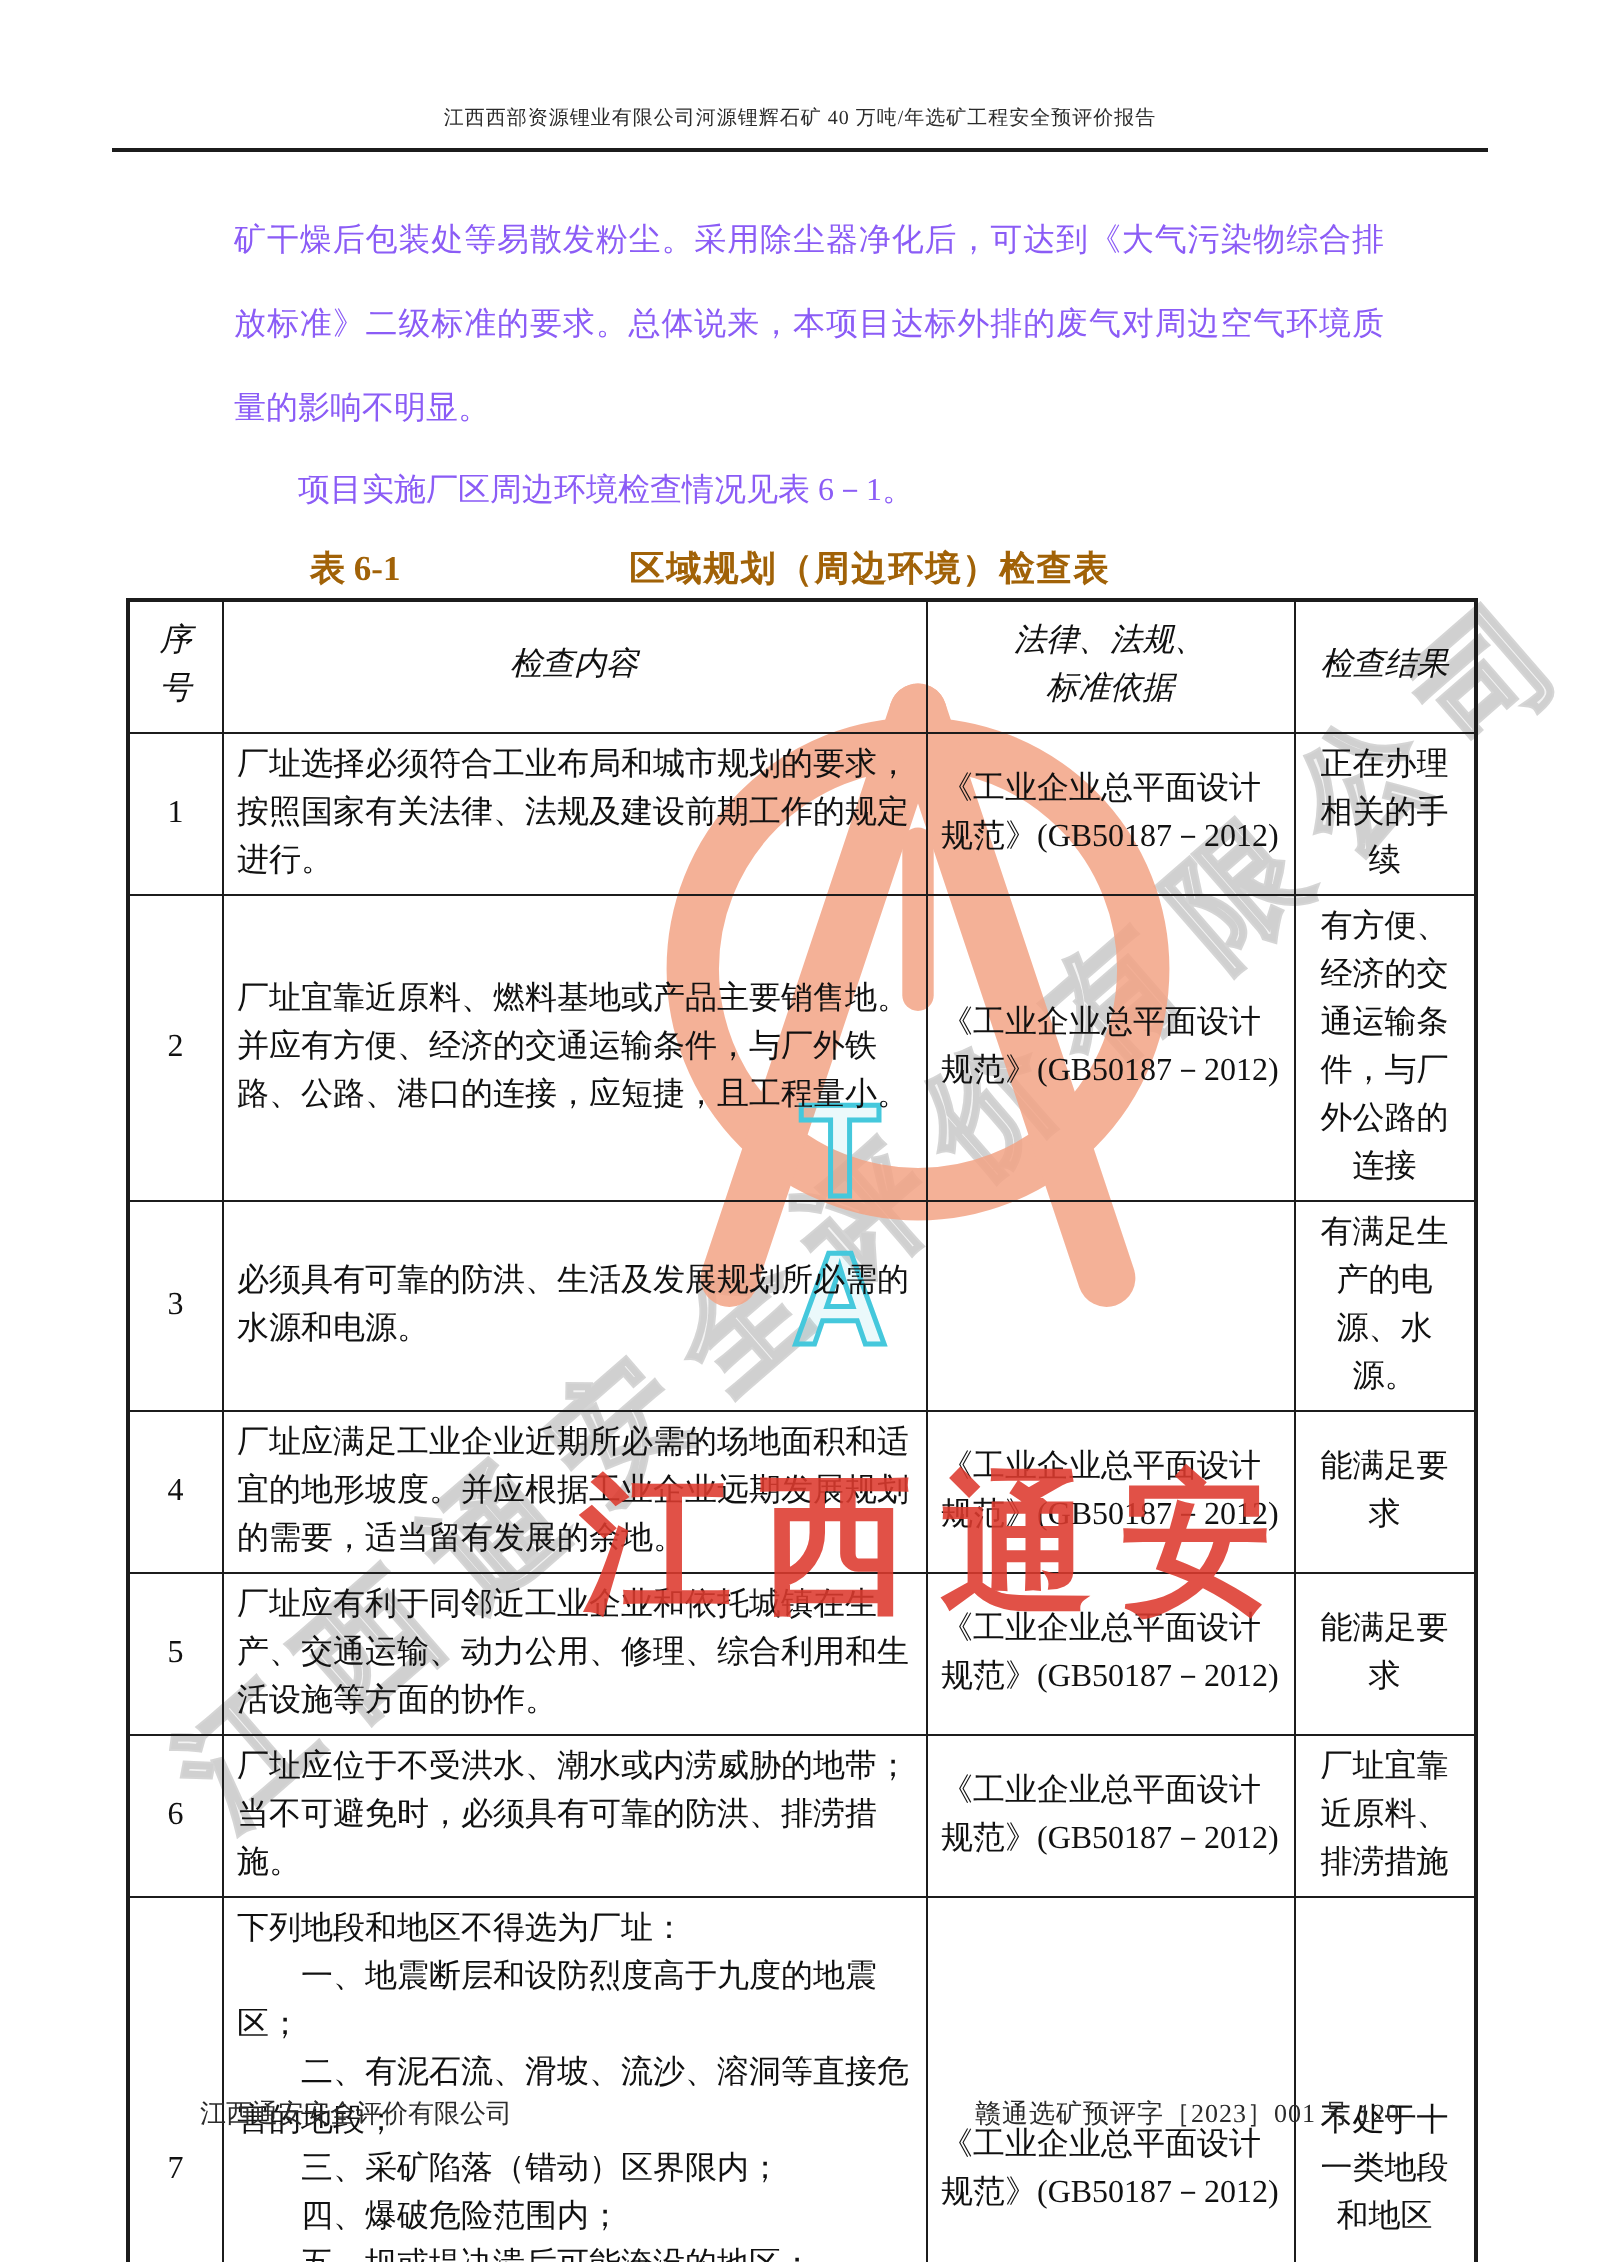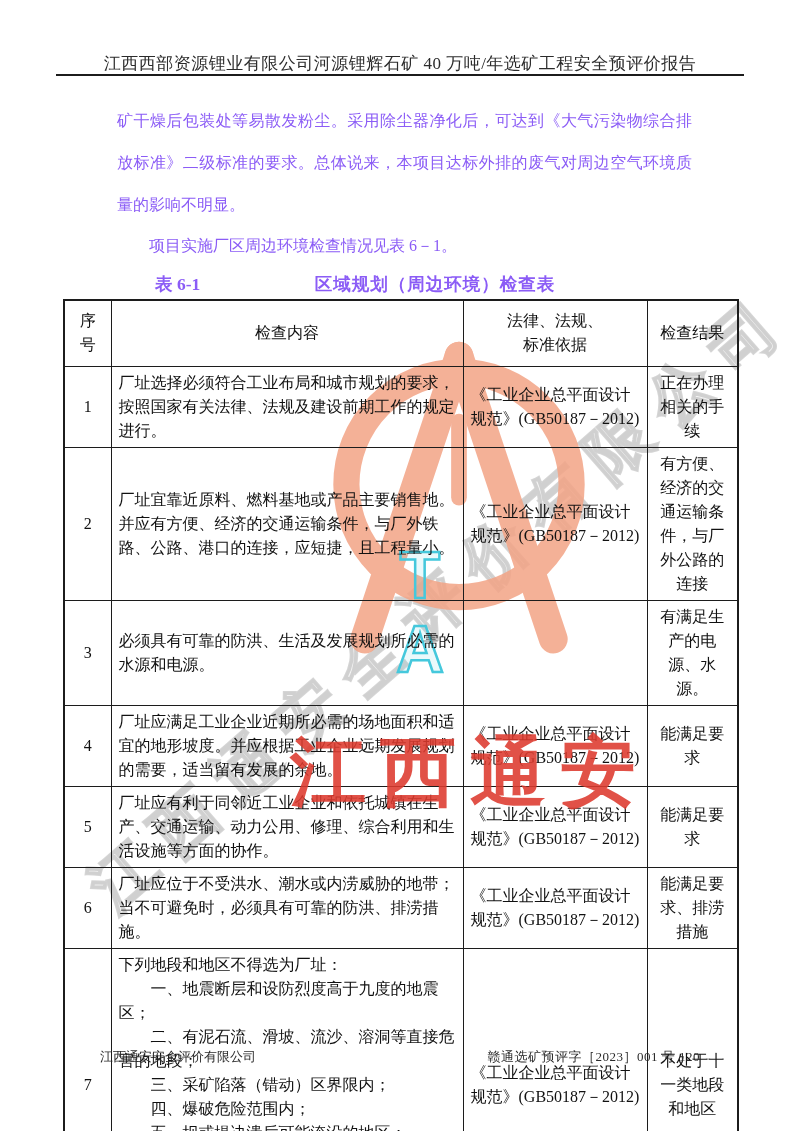--- a/index.html
+++ b/index.html
@@ -8,38 +8,38 @@
     width:800px;height:1131px;
     margin:0 auto;
     background:#ffffff;
     font-family:"Liberation Serif","DejaVu Serif",serif;
     color:#1a1a1a;
     overflow:hidden;
   }
   
   .doc-header{
     position:absolute;top:52px;left:0;width:100%;
-    text-align:center;font-size:17px;color:#2b2b2b;letter-spacing:.5px;
+    text-align:center;font-size:10px;color:#2b2b2b;letter-spacing:.5px;
   }
   .header-rule{
     position:absolute;top:74px;left:56px;width:688px;height:2px;
     background:#1c1c1c;
   }
   
   .para{
     position:absolute;left:117px;width:575px;
     font-size:16px;line-height:42px;text-align:justify;
     color:#8b5cf6;
   }
   .para1{top:100px;}
   .para2{top:225px;text-indent:2em;}
   
   .tbl-caption{
     position:absolute;top:272px;left:63px;width:674px;height:26px;
-    font-size:17.5px;font-weight:bold;color:#8b5cf6;
+    font-size:17.5px;font-weight:bold;color:#a16207;
   }
   .tbl-caption .cap-label{position:absolute;left:92px;top:0;}
   .tbl-caption .cap-title{position:absolute;left:0;right:0;top:0;text-align:center;padding-left:70px;letter-spacing:1px;}
   
   table.check{
     position:absolute;top:299px;left:63px;width:674px;
     border-collapse:collapse;table-layout:fixed;
     font-size:16px;color:#111;
   }
   table.check td,table.check th{
@@ -49,21 +49,21 @@
     font-weight:normal;
     line-height:24px;
     background:transparent;
   }
   table.check{border:2px solid #1c1c1c;}
   th.col-no,td.col-no{text-align:center;}
   td.col-content{text-align:left;line-height:26px;white-space:pre-line;margin-top:20px;}
   td.col-basis{text-align:left;line-height:27px;margin-top:14px;}
   td.col-result{text-align:center;line-height:24px;}
   thead th{text-align:center;white-space:pre-line;line-height:27px;}
-  tr.hrow{height:66px;}
+  tr.hrow{height:66px;font-style:italic;}
   tbody tr:nth-child(1){height:62px;}
   tbody tr:nth-child(2){height:117px;}
   tbody tr:nth-child(3){height:75px;}
   tbody tr:nth-child(4){height:80px;}
   tbody tr:nth-child(5){height:77px;}
   tbody tr:nth-child(6){height:72px;}
   tbody tr:nth-child(7){height:197px;}
   
   .doc-footer{
     position:absolute;top:1048px;left:0;width:100%;
@@ -180,21 +180,21 @@
           <tr>
             <td class="col-no">5</td>
             <td class="col-content">厂址应有利于同邻近工业企业和依托城镇在生产、交通运输、动力公用、修理、综合利用和生活设施等方面的协作。</td>
             <td class="col-basis">《工业企业总平面设计规范》(GB50187－2012)</td>
             <td class="col-result">能满足要求</td>
           </tr>
           <tr>
             <td class="col-no">6</td>
             <td class="col-content">厂址应位于不受洪水、潮水或内涝威胁的地带；当不可避免时，必须具有可靠的防洪、排涝措施。</td>
             <td class="col-basis">《工业企业总平面设计规范》(GB50187－2012)</td>
-            <td class="col-result">能满足要求、排涝措施</td>
+            <td class="col-result">厂址宜靠近原料、排涝措施</td>
           </tr>
           <tr>
             <td class="col-no">7</td>
             <td class="col-content">下列地段和地区不得选为厂址：
 　　一、地震断层和设防烈度高于九度的地震区；
 　　二、有泥石流、滑坡、流沙、溶洞等直接危害的地段；
 　　三、采矿陷落（错动）区界限内；
 　　四、爆破危险范围内；
 　　五、坝或堤决溃后可能淹没的地区；
 　　六、重要的供水水源卫生保护区；

